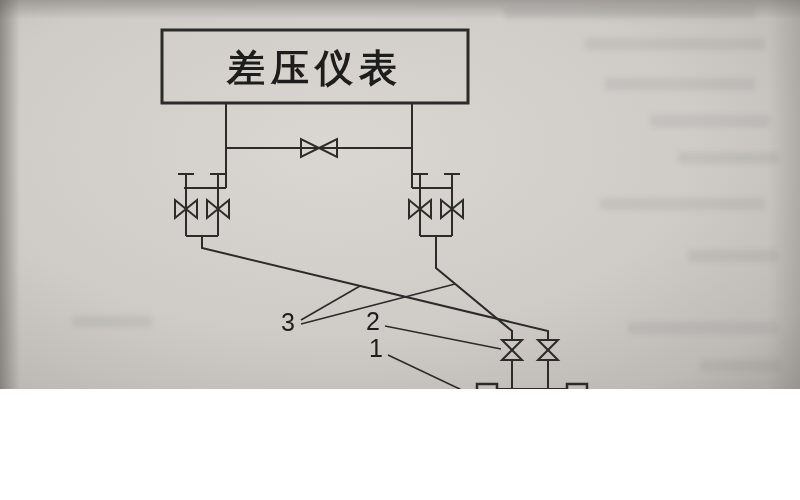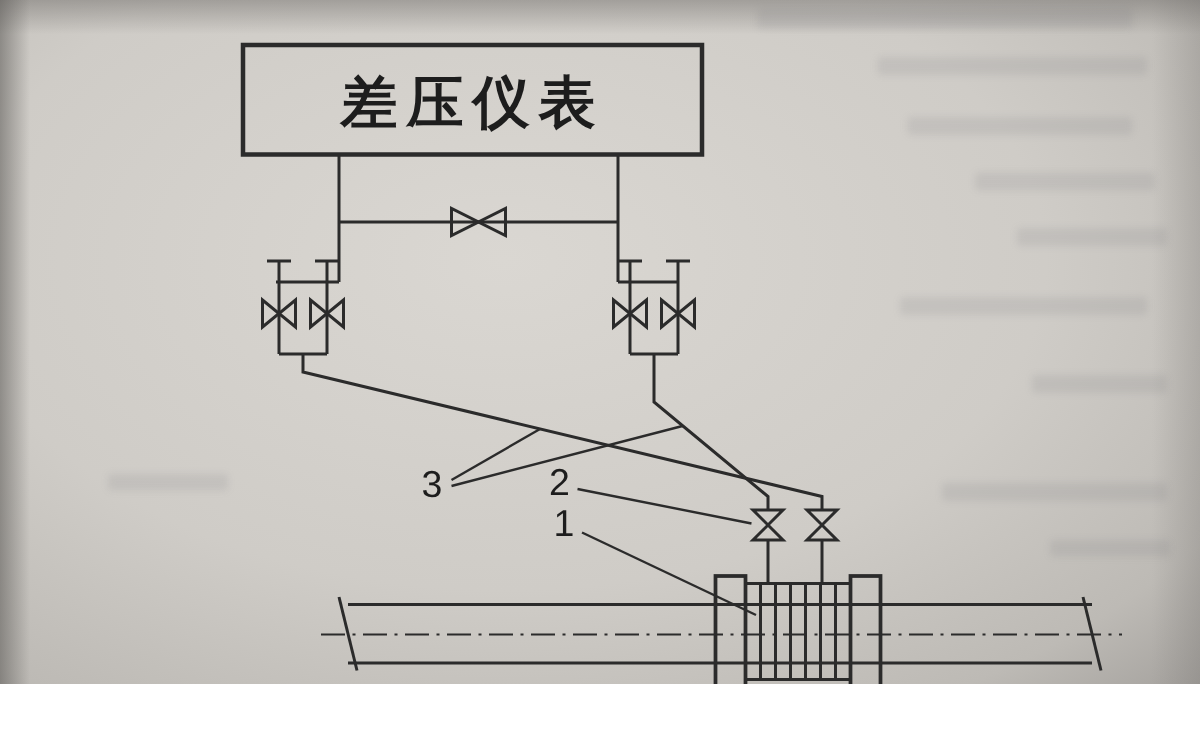--- a/index.html
+++ b/index.html
@@ -3,21 +3,21 @@
 <meta charset="utf-8">
 <style>
   html, body {
     margin: 0;
     padding: 0;
     font-family: "Liberation Sans", sans-serif;
   }
   .page {
     position: relative;
     width: 800px;
-    height: 456px;
+    height: 389px;
     overflow: hidden;
     background:
       linear-gradient(90deg, rgba(90,88,85,0.55) 0%, rgba(90,88,85,0) 2.5%),
       linear-gradient(180deg, rgba(105,102,99,0.45) 0%, rgba(105,102,99,0) 5%),
       linear-gradient(270deg, rgba(120,117,114,0.30) 0%, rgba(120,117,114,0) 4%),
       radial-gradient(ellipse at 42% 38%, #dad7d2 0%, #cfccc7 55%, #bdbab5 85%, #a5a29e 100%);
   }
   .smudge {
     position: absolute;
     background: rgba(108,110,118,0.13);

